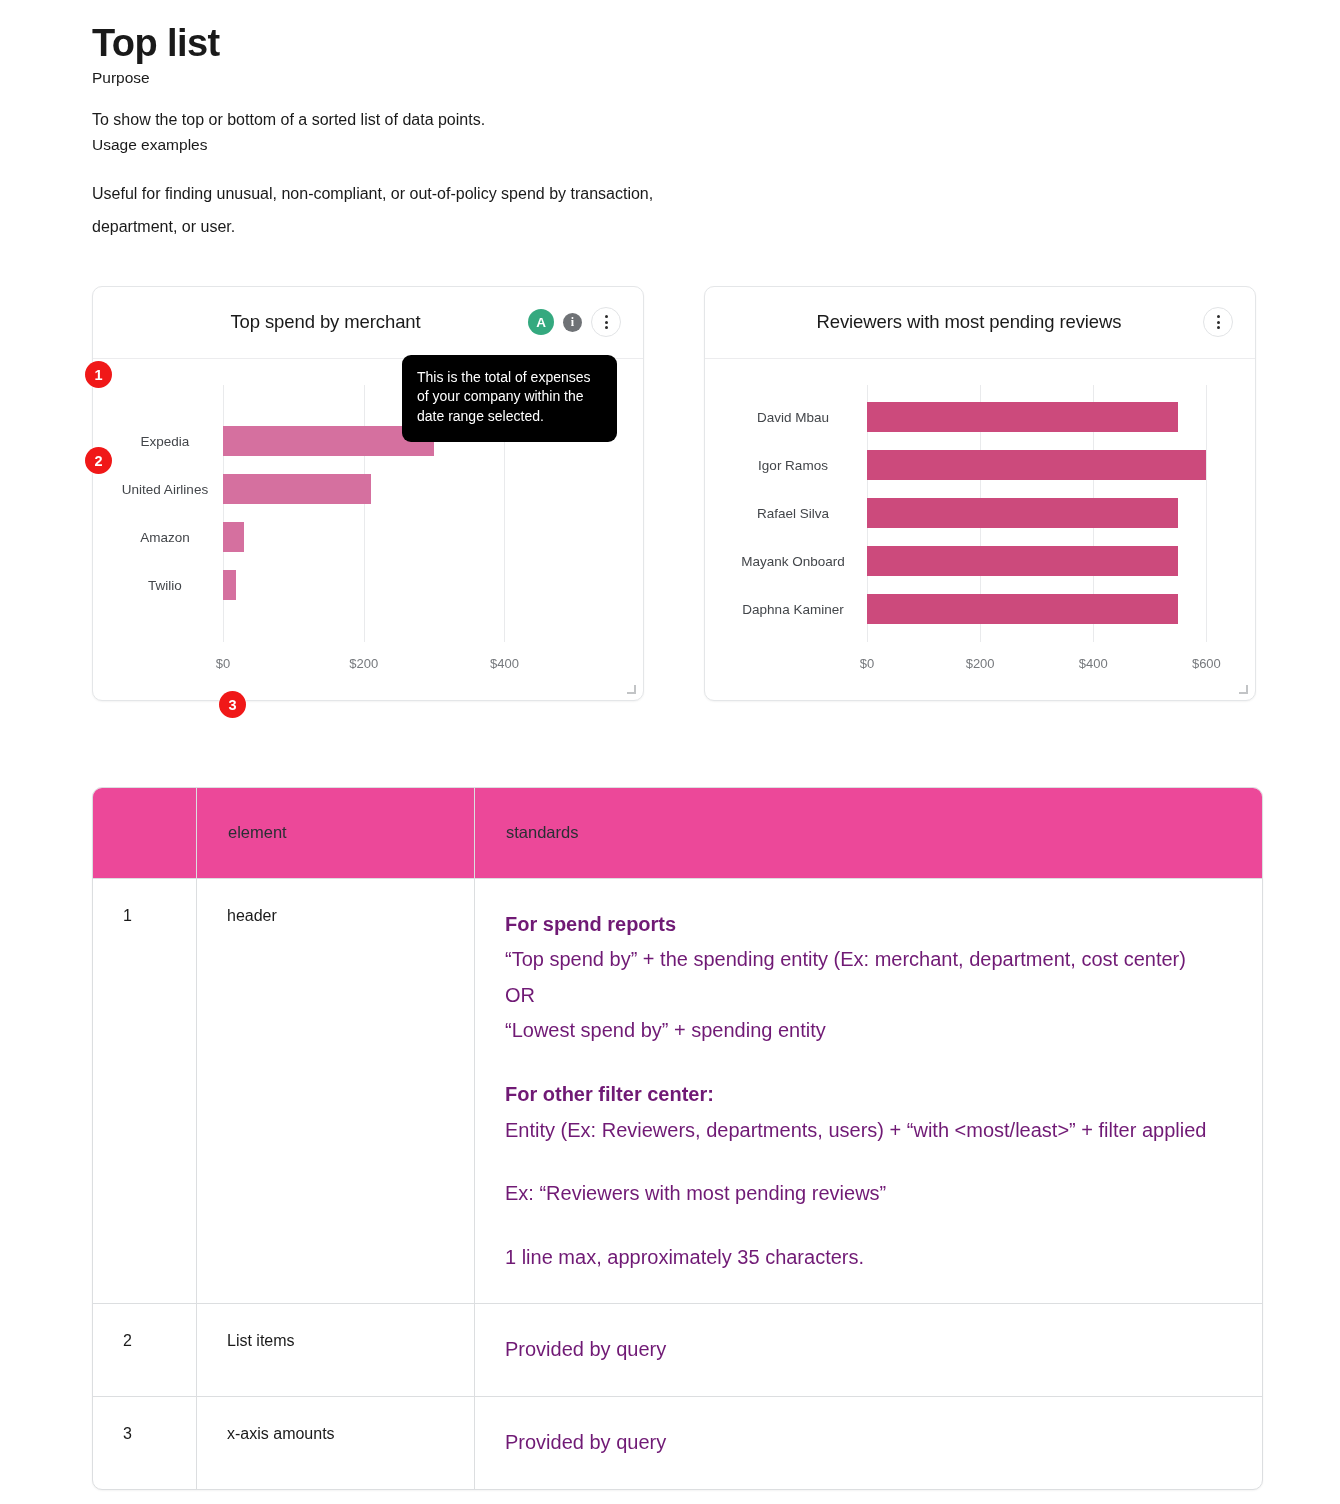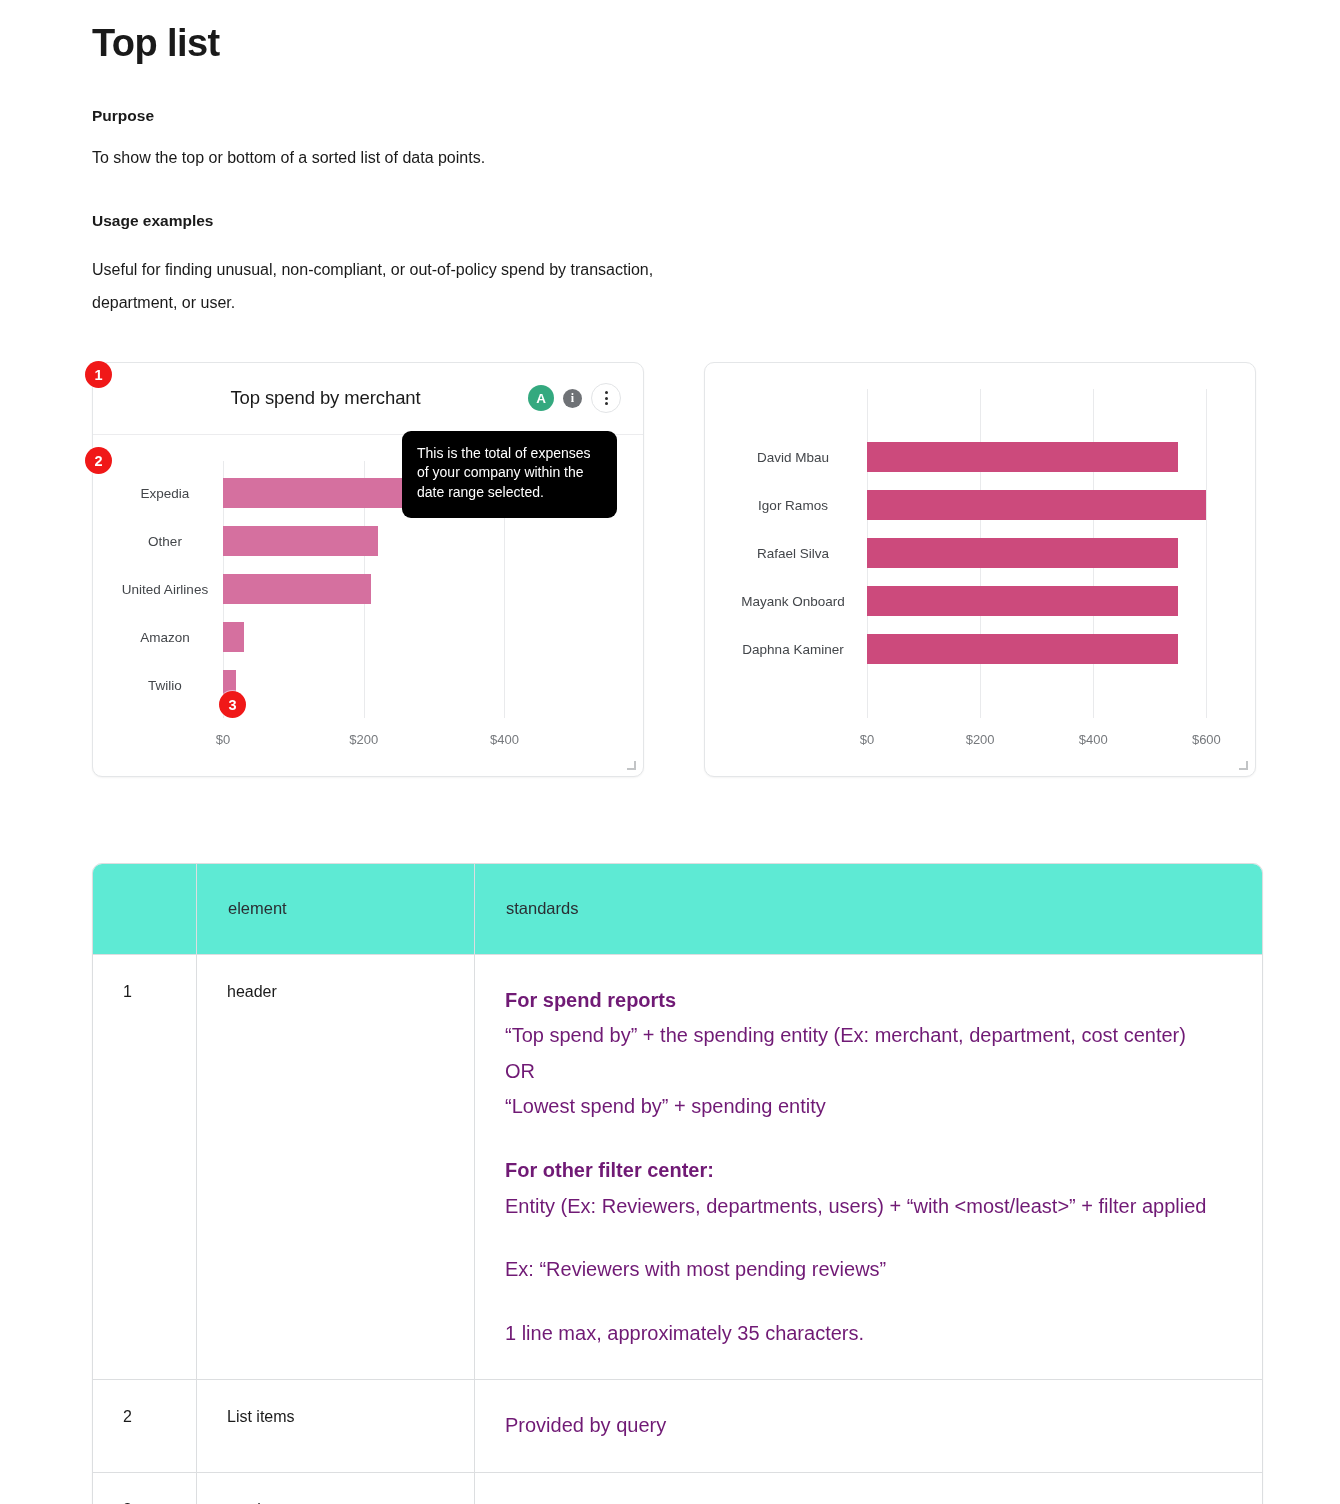--- a/index.html
+++ b/index.html
@@ -24,23 +24,22 @@
     font-size: 38px;
     font-weight: bold;
     color: #1a1a1a;
     letter-spacing: -0.6px;
     margin: 0;
     padding-top: 22px;
     line-height: 1.15;
   }
   .sec-label {
     font-size: 15.5px;
-    font-weight: bold;
+    font-weight: normal;
     color: #1a1a1a;
-    margin-top: 38px;
     line-height: 1.5;
   }
   .sec-body {
     font-size: 16px;
     color: #1a1a1a;
     margin-top: 19px;
     line-height: 1.55;
   }
   .sec-body.loose { line-height: 2.05; max-width: 640px; margin-top: 22px; }
 
@@ -241,21 +240,21 @@
   }
   table.spec th, table.spec td {
     border-right: 1px solid #dcdee0;
     border-bottom: 1px solid #dcdee0;
     vertical-align: top;
     text-align: left;
     font-weight: normal;
   }
   table.spec th:last-child, table.spec td:last-child { border-right: none; }
   table.spec tr:last-child td { border-bottom: none; }
-  thead th { background: #5eead4; height: 88px; }
+  thead th { background: #ec4899; height: 88px; }
   th.c-num { width: 104px; }
   th.c-el  { width: 278px; }
   th.c-std { width: auto; }
   .th-text {
     font-size: 16.5px;
     color: #2a2f34;
     padding: 0 0 0 30px;
     display: flex;
     align-items: center;
     height: 88px;
@@ -305,26 +304,20 @@
               <div class="gridline" style="left: 71.4286%;"></div>
             </div>
           <div class="plot-rows" id="rows-0">
               <div class="row">
                 <div class="row-label" style="width: 104px;">Expedia</div>
                 <div class="row-track">
                   <div class="bar" title="Expedia: $300" style="background: rgb(213, 112, 159); width: 53.5714%;"></div>
                 </div>
               </div>
               <div class="row">
-                <div class="row-label" style="width: 104px;">Other</div>
-                <div class="row-track">
-                  <div class="bar" title="Other: $220" style="background: rgb(213, 112, 159); width: 39.2857%;"></div>
-                </div>
-              </div>
-              <div class="row">
                 <div class="row-label" style="width: 104px;">United Airlines</div>
                 <div class="row-track">
                   <div class="bar" title="United Airlines: $210" style="background: rgb(213, 112, 159); width: 37.5%;"></div>
                 </div>
               </div>
               <div class="row">
                 <div class="row-label" style="width: 104px;">Amazon</div>
                 <div class="row-track">
                   <div class="bar" title="Amazon: $30" style="background: rgb(213, 112, 159); width: 5.35714%;"></div>
                 </div>
@@ -341,20 +334,30 @@
               <div class="xtick" style="left: 35.7143%;">$200</div>
               <div class="xtick" style="left: 71.4286%;">$400</div>
             </div>
         </div>
       </div>
       <div class="resize-handle"></div>
       <div class="tooltip">This is the total of expenses of your company within the date range selected.</div>
     </div>
 
     <div class="card">
+      <div class="card-header">
+        <div class="card-title">Reviewers with most pending reviews</div>
+        <div class="card-actions">
+          <div class="kebab">
+              <i></i>
+              <i></i>
+              <i></i>
+            </div>
+        </div>
+      </div>
       <div class="chart">
         <div class="plot">
           <div class="gridlines" id="grid-1" style="left: 136px; right: 0px;">
               <div class="gridline" style="left: 0%;"></div>
               <div class="gridline" style="left: 31.25%;"></div>
               <div class="gridline" style="left: 62.5%;"></div>
               <div class="gridline" style="left: 93.75%;"></div>
             </div>
           <div class="plot-rows" id="rows-1">
               <div class="row">

